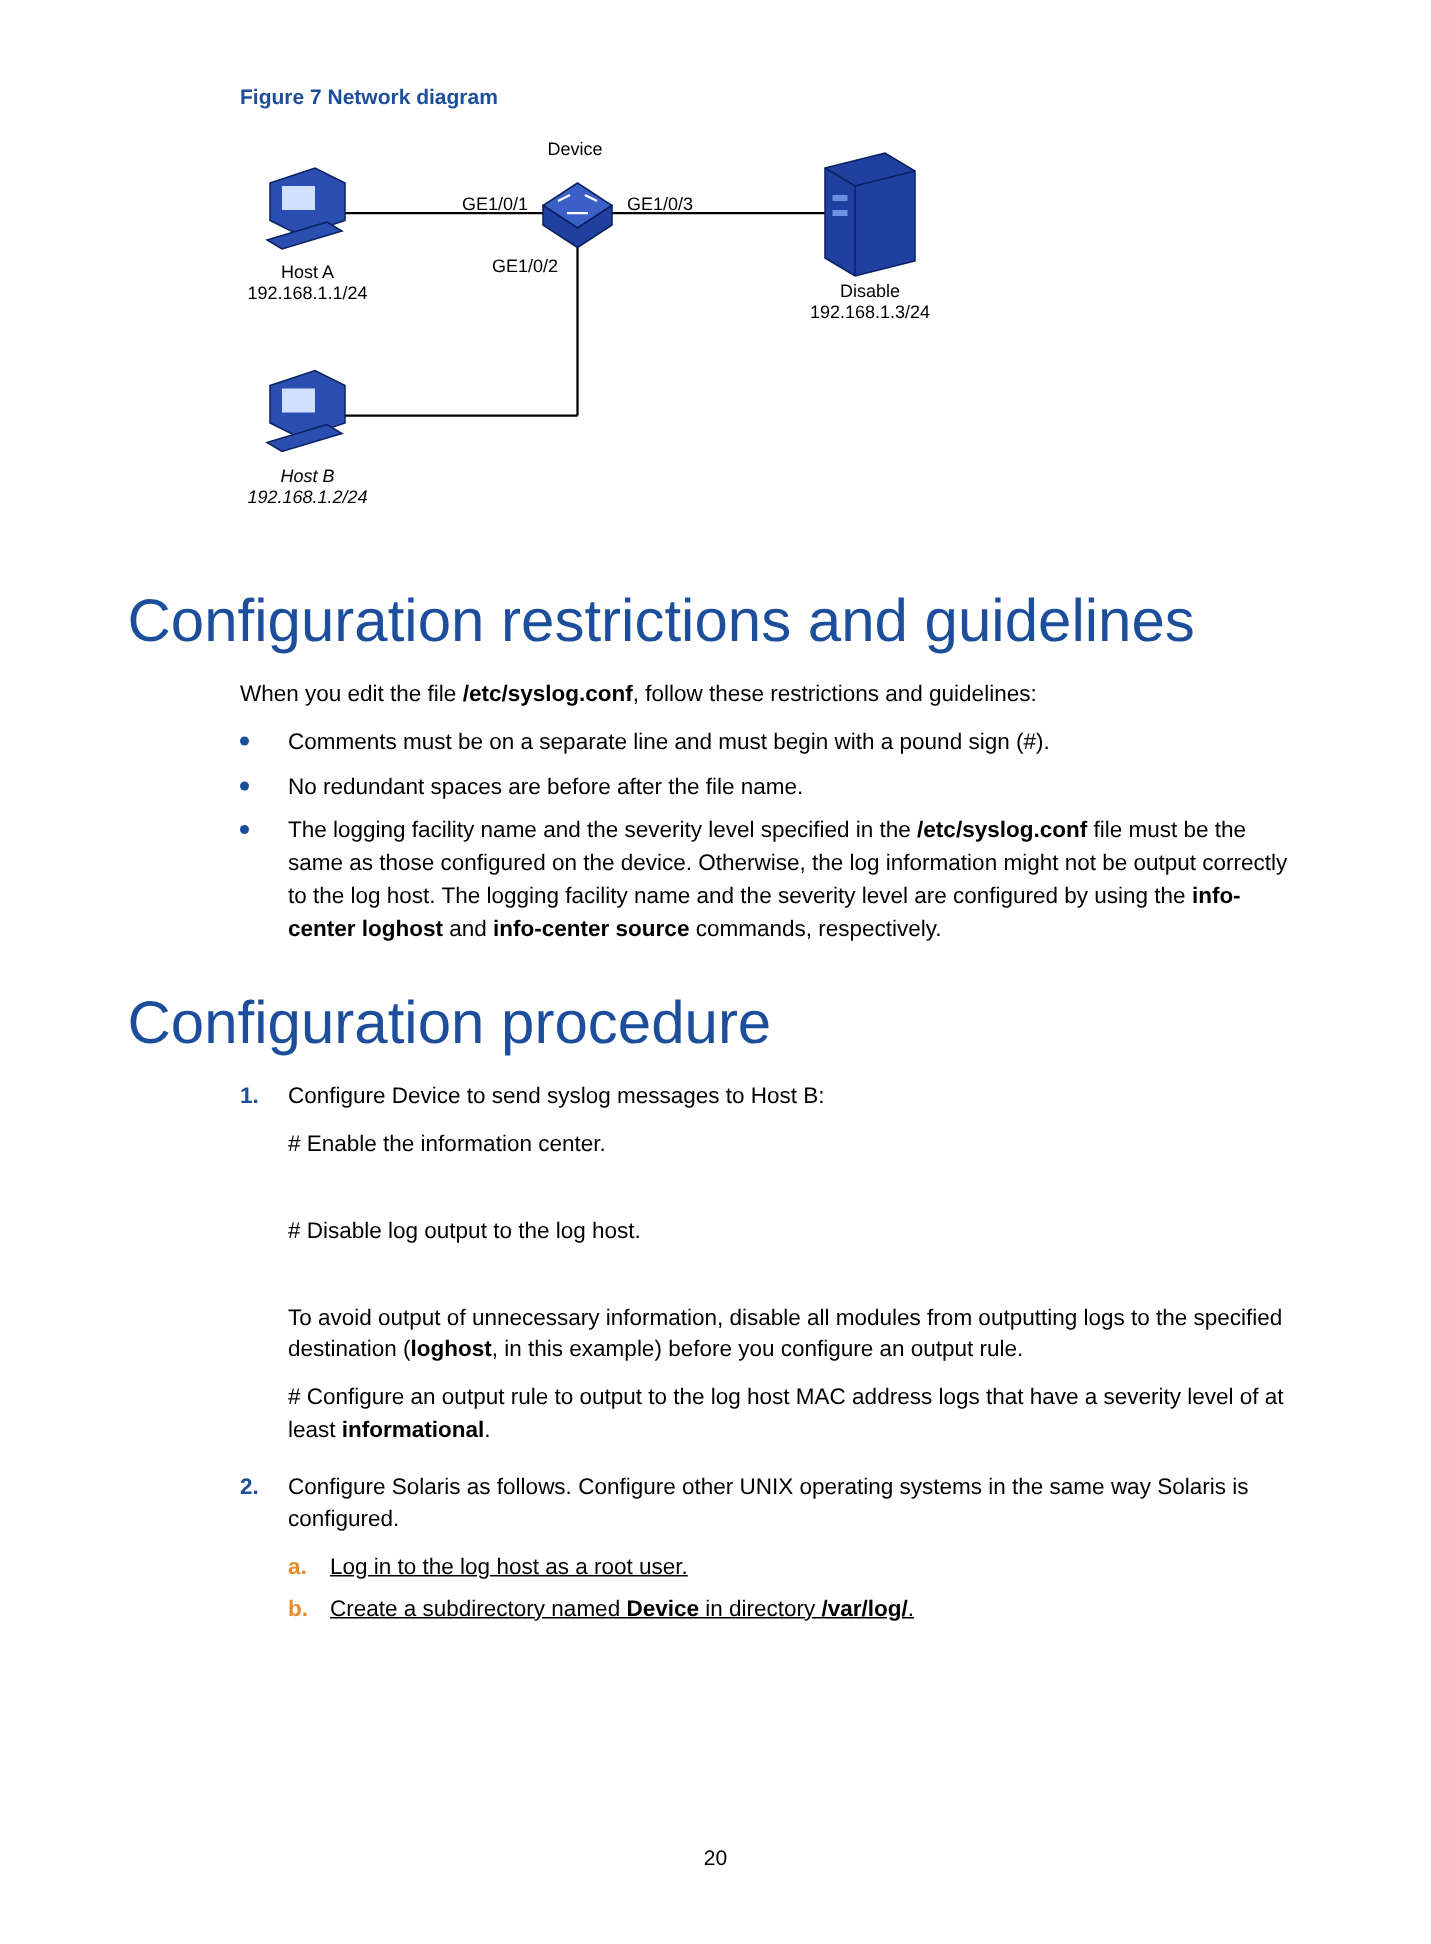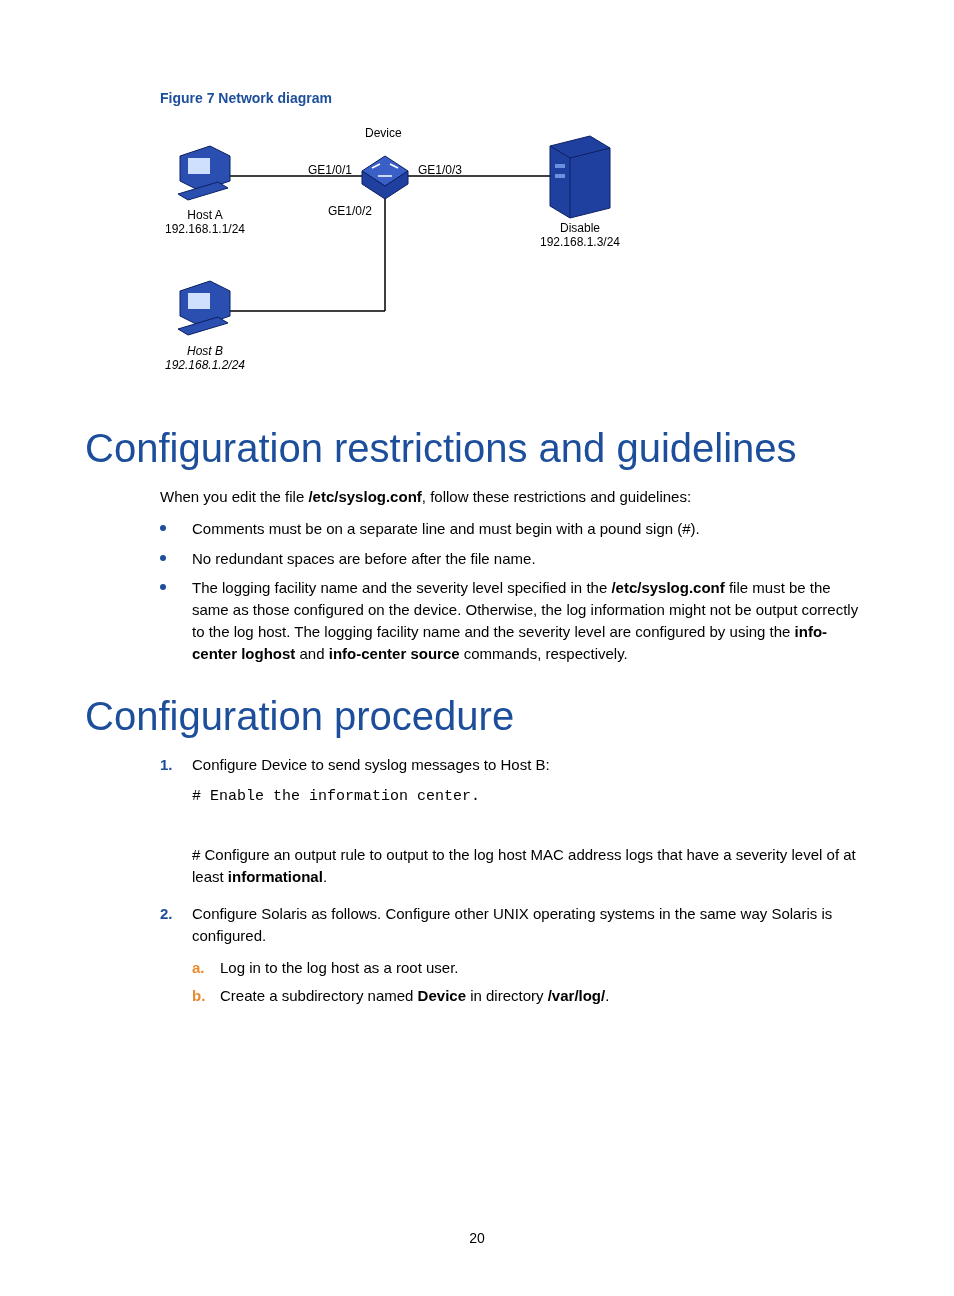--- a/index.html
+++ b/index.html
@@ -8,21 +8,21 @@
     height: 1296px;
     margin: 0;
     padding: 0;
     font-family: Arial, Helvetica, sans-serif;
     font-size: 15px;
     color: #000;
     position: relative;
     background: #fff;
   }
   .page {
-    padding: 90px 85px 0 85px;
+    padding: 56px 85px 0 85px;
   }
   .figure-caption {
     color: #1c4e9b;
     font-weight: bold;
     font-size: 14px;
     margin-left: 75px;
     margin-bottom: 10px;
   }
   .diagram {
     margin-left: 75px;
@@ -87,37 +87,38 @@
     left: 0;
     top: 0;
     color: #1c4e9b;
     font-weight: bold;
   }
   ol.substeps {
     list-style: none;
     padding: 0;
     margin: 8px 0 0 0;
     counter-reset: sub;
+    text-decoration: underline;
   }
   ol.substeps > li {
     position: relative;
     padding-left: 28px;
     margin-bottom: 6px;
   }
   ol.substeps > li::before {
     counter-increment: sub;
     content: counter(sub, lower-alpha) ".";
     position: absolute;
     left: 0;
     top: 0;
     color: #e88b2d;
     font-weight: bold;
   }
   .para { margin: 0 0 10px 0; }
-  .spaced { margin: 0 0 36px 0; font-family: Liberation Mono, monospace; }
+  .spaced { margin: 0 0 36px 0; }
   .footer {
     position: absolute;
     bottom: 50px;
     width: 100%;
     text-align: center;
     font-size: 14px;
   }
   b { font-weight: bold; }
   svg .link { stroke:#000; stroke-width:1.5; fill:none; }
 </style>
@@ -193,20 +194,24 @@
       </li>
     </ul>
   </div>
 
   <div class="h1">Configuration procedure</div>
   <div class="content">
     <ol class="steps">
       <li>
         <p class="para">Configure Device to send syslog messages to Host B:</p>
         <p class="spaced"># Enable the information center.</p>
+        <p class="spaced"># Disable log output to the log host.</p>
+        <p class="para">
+          <span>To avoid output of unnecessary information, disable all modules from outputting logs to the specified destination (</span><b>loghost</b><span>, in this example) before you configure an output rule.</span>
+        </p>
         <p class="para">
           <span># Configure an output rule to output to the log host MAC address logs that have a severity level of at least </span><b>informational</b><span>.</span>
         </p>
       </li>
       <li>
         <p class="para">Configure Solaris as follows. Configure other UNIX operating systems in the same way Solaris is configured.</p>
         <ol class="substeps">
           <li>Log in to the log host as a root user.</li>
           <li>
             <span>Create a subdirectory named </span><b>Device</b><span> in directory </span><b>/var/log/</b><span>.</span>

